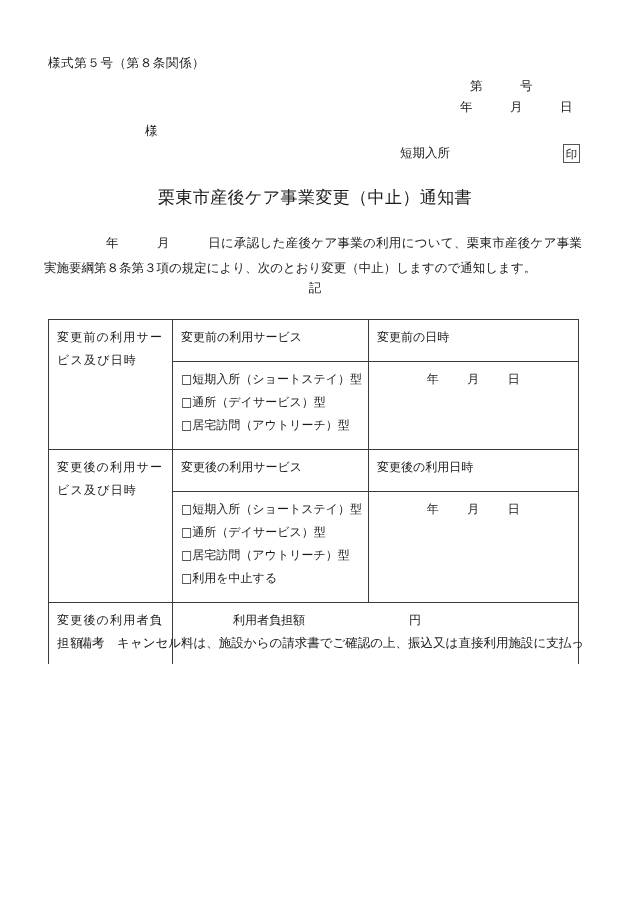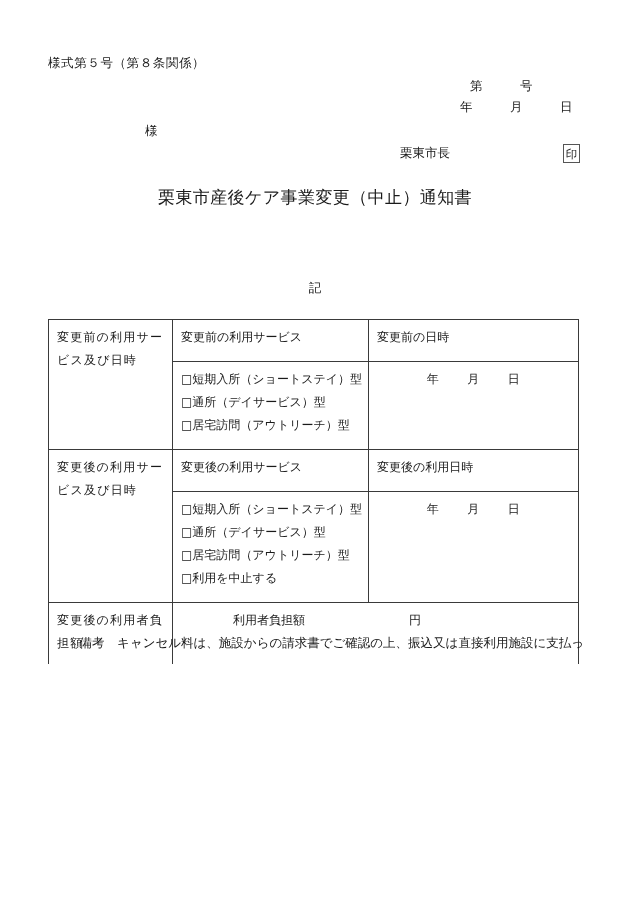--- a/index.html
+++ b/index.html
@@ -155,24 +155,25 @@
 </style>
 </head>
 <body>
 
 <div id="page">
 
   <div class="form-no">様式第５号（第８条関係）</div>
   <div class="doc-number">第　　　号</div>
   <div class="doc-date">年　　　月　　　日</div>
   <div class="addressee">様</div>
-  <div class="issuer">栗東市長</div>
+  <div class="issuer">短期入所</div>
   <div class="seal-box">印</div>
 
   <div class="doc-title">栗東市産後ケア事業変更（中止）通知書</div>
+  <div class="body-text">年　　　月　　　日に承認した産後ケア事業の利用について、栗東市産後ケア事業実施要綱第８条第３項の規定により、次のとおり変更（中止）しますので通知します。</div>
   <div class="ki-mark">記</div>
 
   <table class="tbl">
     <colgroup>
       <col class="col-label">
         <col class="col-mid">
         <col class="col-date">
     </colgroup>
     <tbody>
 

